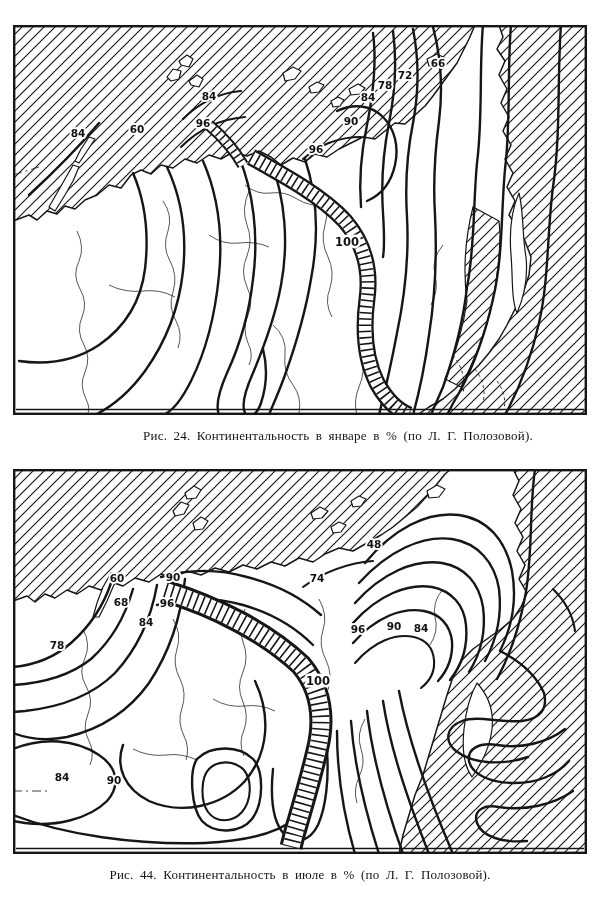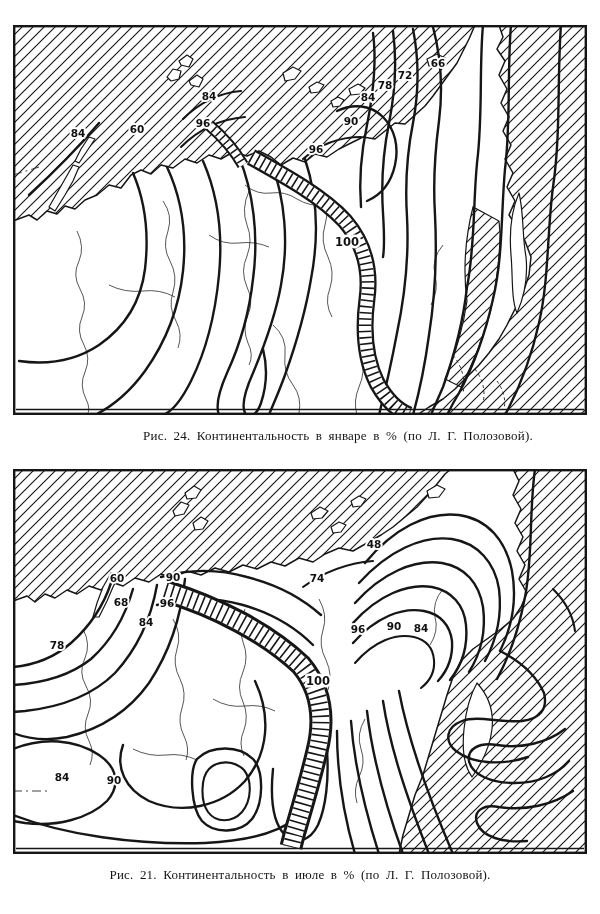--- a/index.html
+++ b/index.html
@@ -235,15 +235,15 @@
         <text class="lbl" x="101" y="315">90</text>
       </g>
 
       <g>
         <rect class="frame" x="1.2" y="1.2" width="571.6" height="382.6"></rect>
         <path class="frame2" d="M 3,379.5 H 571"></path>
       </g>
     </svg>
   </figure>
 
-  <div class="caption" style="top:867px;">Рис. 21. Континентальность в июле в % (по Л. Г. Полозовой).</div>
+  <div class="caption" style="top:867px;">Рис. 44. Континентальность в июле в % (по Л. Г. Полозовой).</div>
 
 </div>
 
 </body></html>

